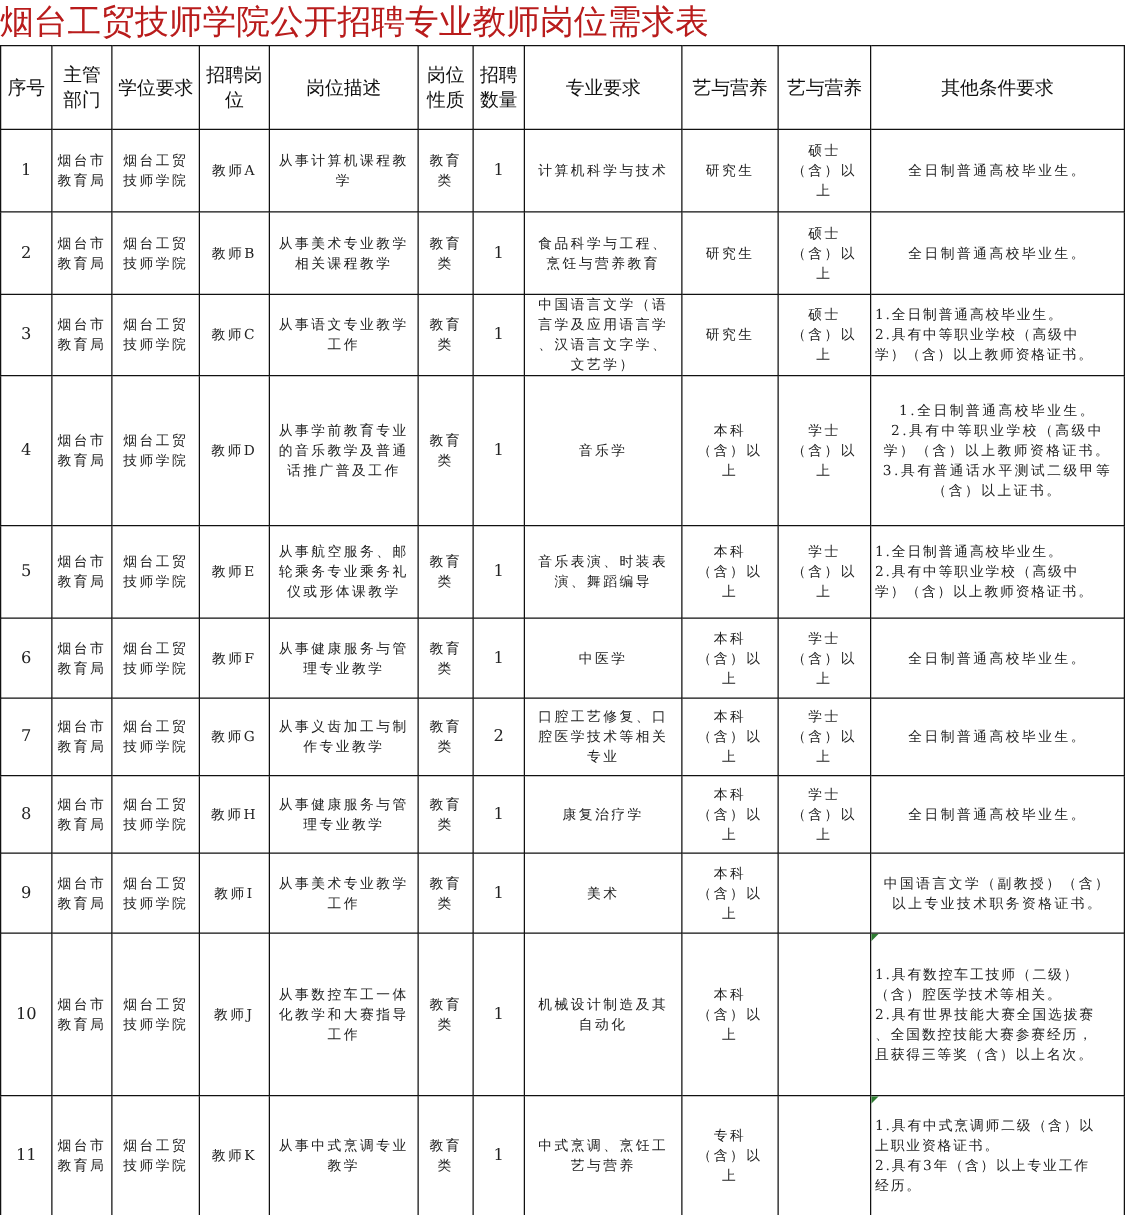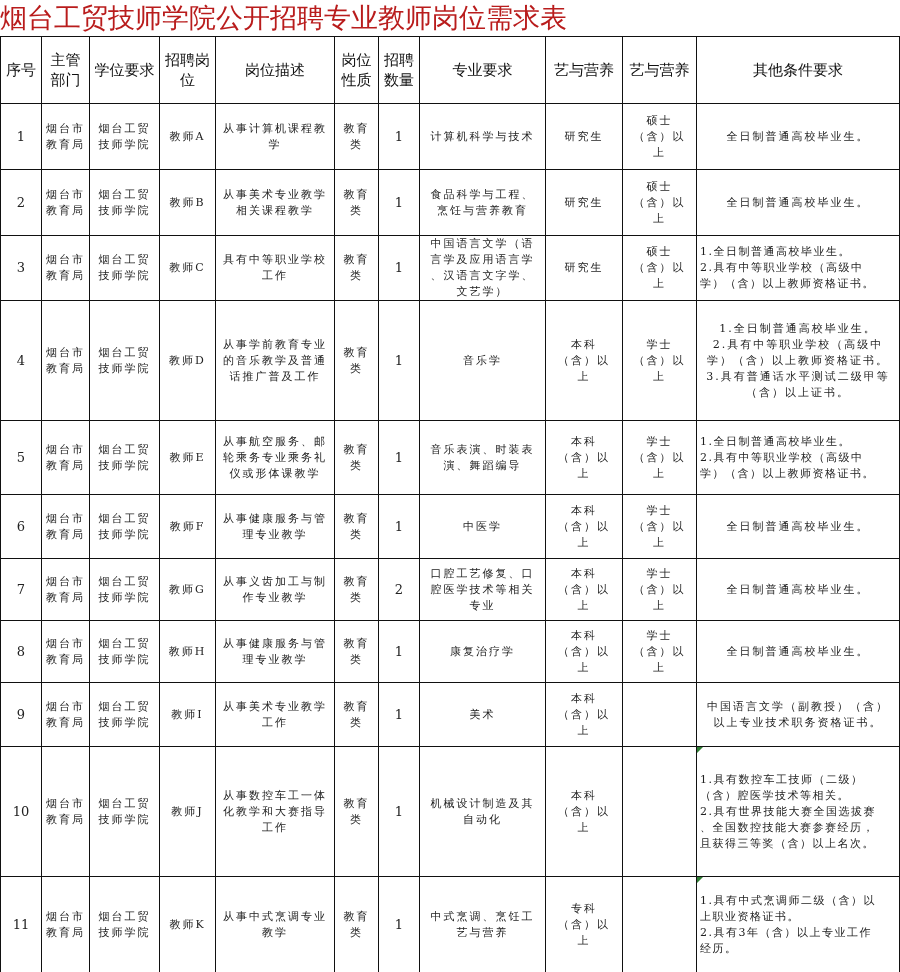--- a/index.html
+++ b/index.html
@@ -158,21 +158,21 @@
         <td>
           <span class="line">烟台市</span>
           <span class="line">教育局</span>
         </td>
         <td>
           <span class="line">烟台工贸</span>
           <span class="line">技师学院</span>
         </td>
         <td><span>教师C</span></td>
         <td>
-          <span class="line">具有中等职业学校</span>
+          <span class="line">从事语文专业教学</span>
           <span class="line">工作</span>
         </td>
         <td>
           <span class="line">教育</span>
           <span class="line">类</span>
         </td>
         <td class="num"><span>1</span></td>
         <td>
           <span class="line">中国语言文学（语</span>
           <span class="line">言学及应用语言学</span>

